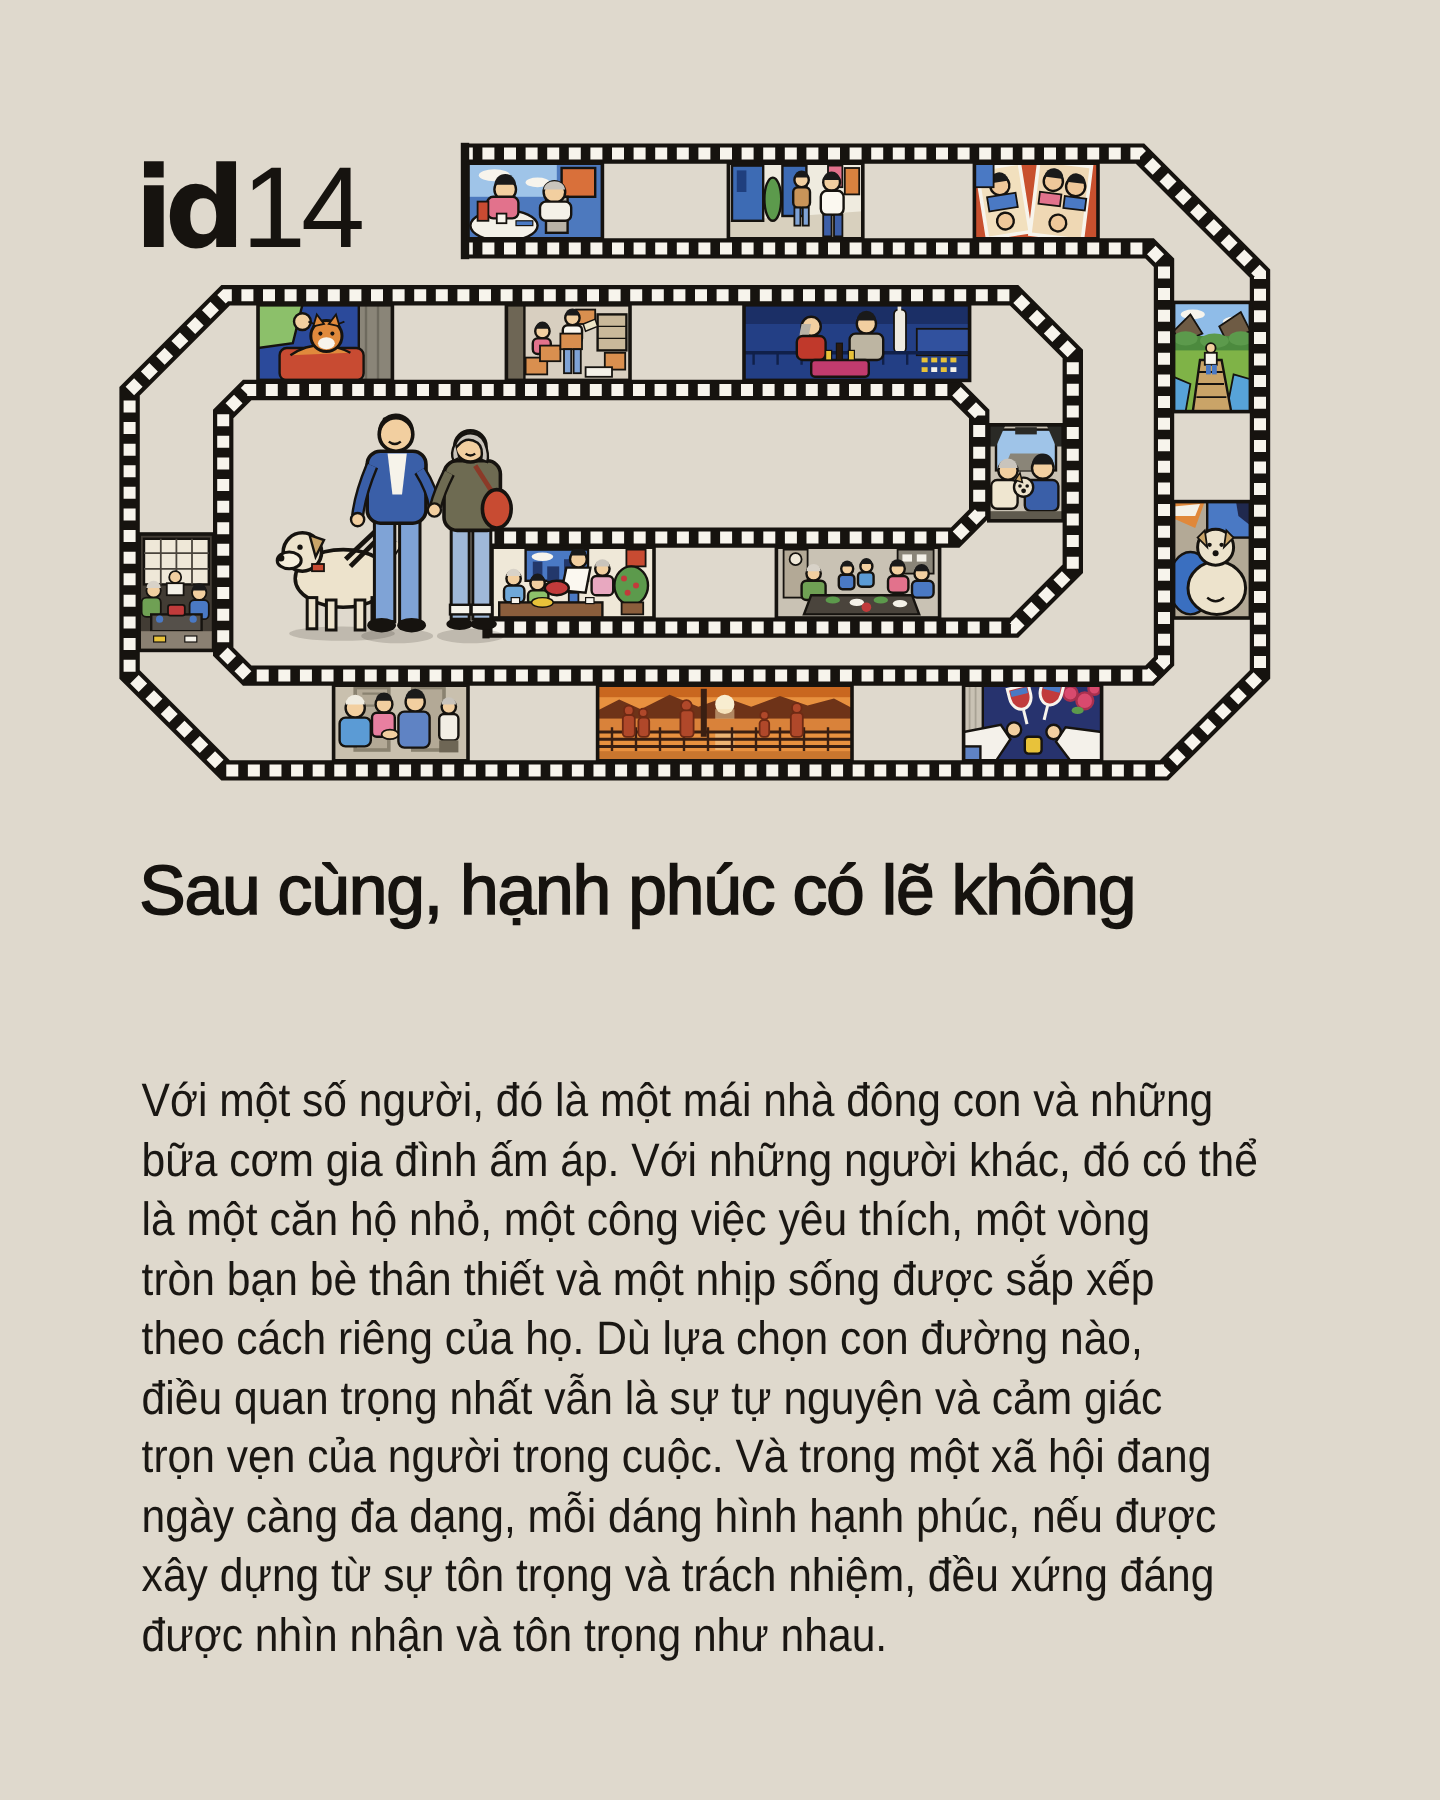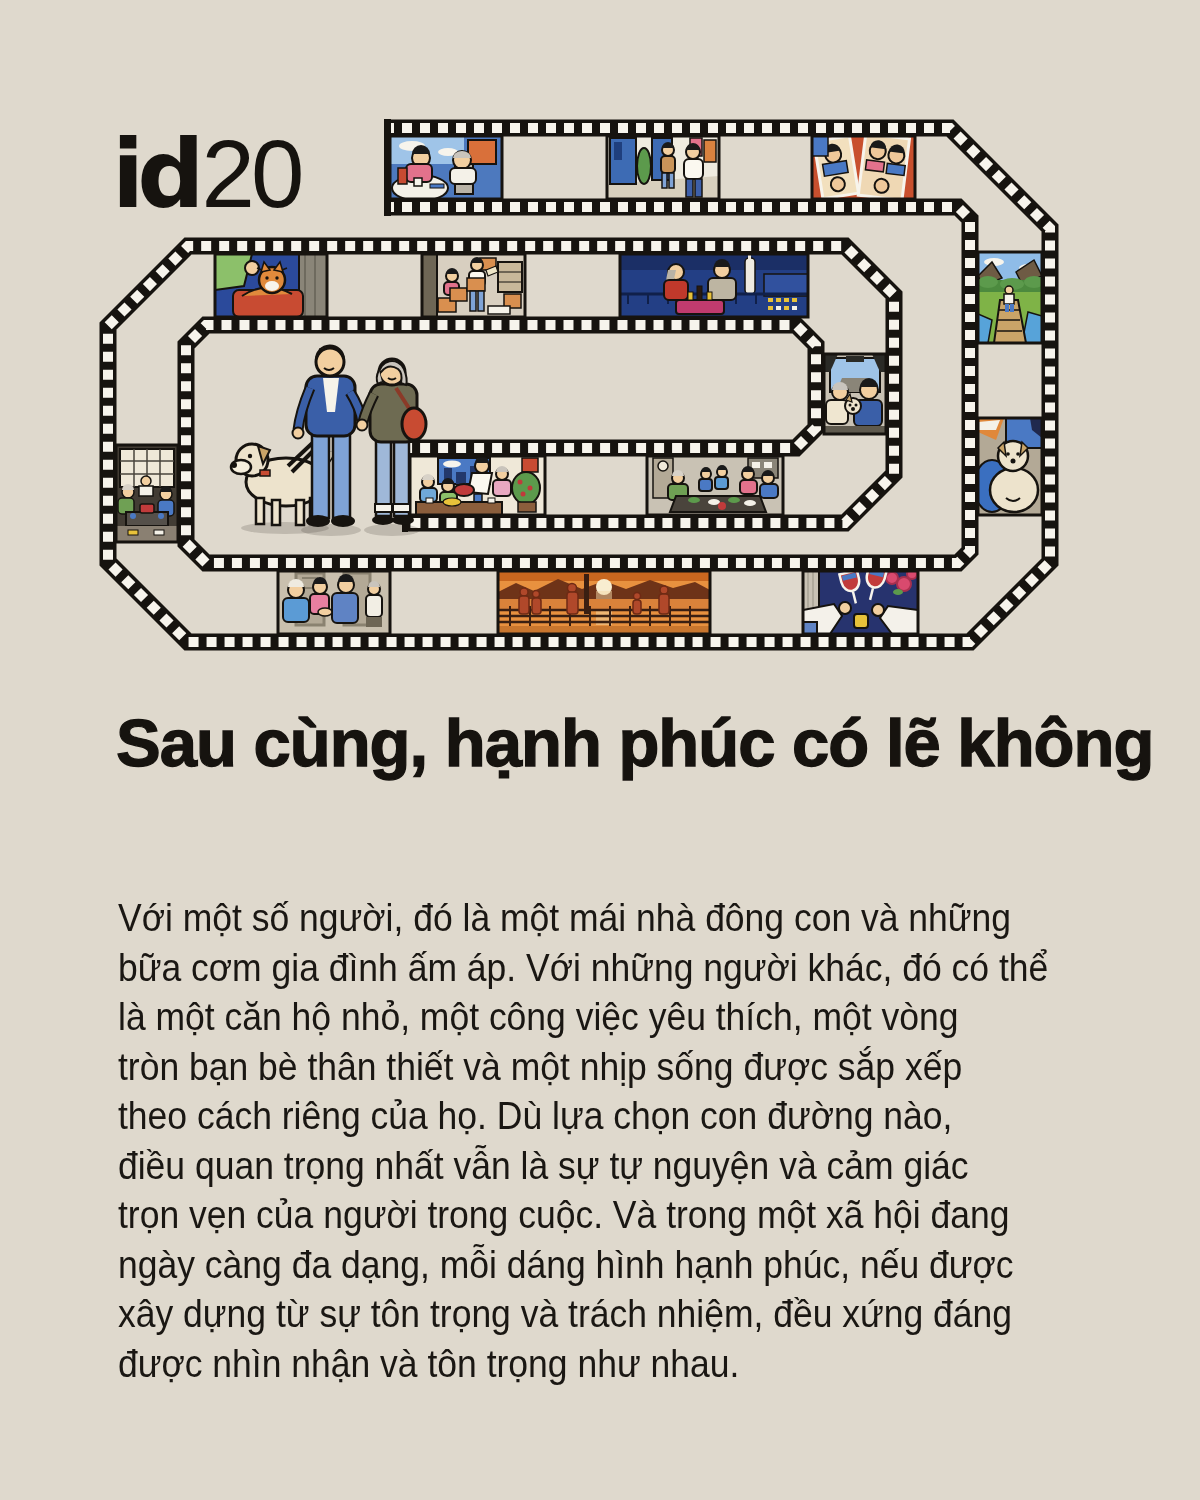--- a/index.html
+++ b/index.html
@@ -24,41 +24,41 @@
     font-family:"Liberation Sans",sans-serif;
     font-weight:400;font-size:96px;letter-spacing:-4px;margin-left:4px;
   }
 
   
   .illustration{position:absolute;left:0;top:100px;width:1200px;height:580px;}
 
   
   .headline{
     position:absolute;left:116px;top:703px;width:1000px;
-    font-weight:700;font-size:67px;line-height:79px;letter-spacing:-1px;
+    font-weight:400;font-size:58px;line-height:79px;letter-spacing:-1px;
     -webkit-text-stroke:1.3px #16130F;
     color:#16130F;white-space:nowrap;
   }
   
   .bodytext{
     position:absolute;left:118px;top:893px;width:1060px;
     font-size:39px;line-height:49.5px;font-weight:400;color:#1A1713;
     transform:scaleX(0.91);transform-origin:left top;
     white-space:nowrap;
   }
   .bodytext .line{white-space:nowrap;}
 </style>
 </head>
 <body>
 
 <div class="canvas">
 
   <div class="logo">
     <span class="logo-bold">id</span>
-    <span class="logo-light">20</span>
+    <span class="logo-light">14</span>
   </div>
 
   <svg class="illustration" viewBox="0 0 1200 580" width="1200" height="580">
     <defs>
       <clipPath id="cp1">
           <rect x="390" y="36" width="112" height="63"></rect>
         </clipPath>
       <clipPath id="cp2">
           <rect x="607" y="36" width="112" height="63"></rect>
         </clipPath>

